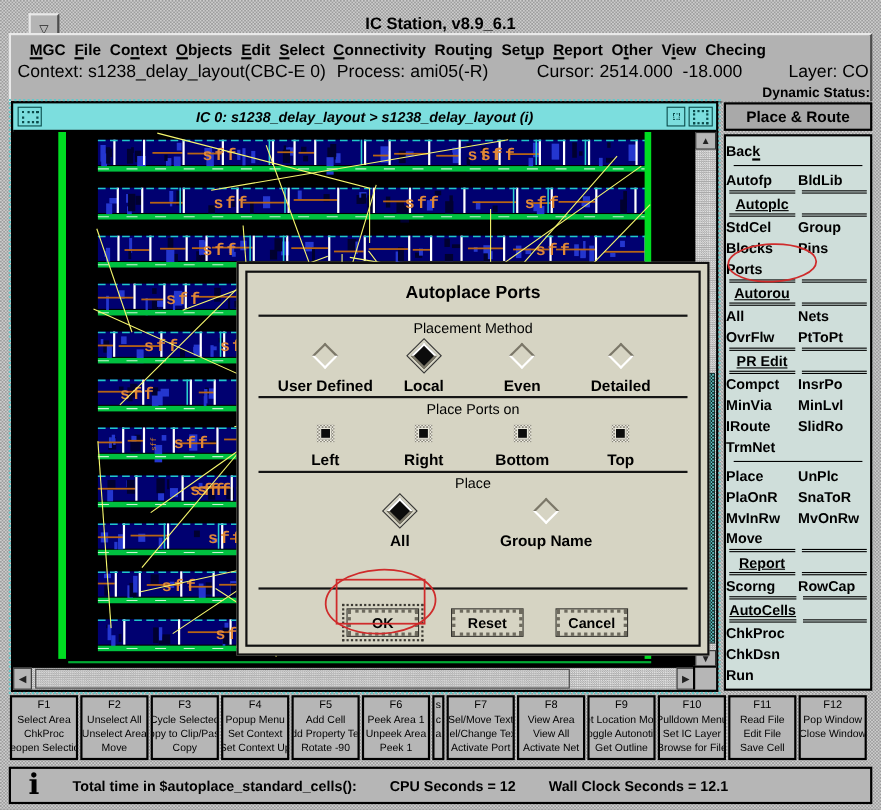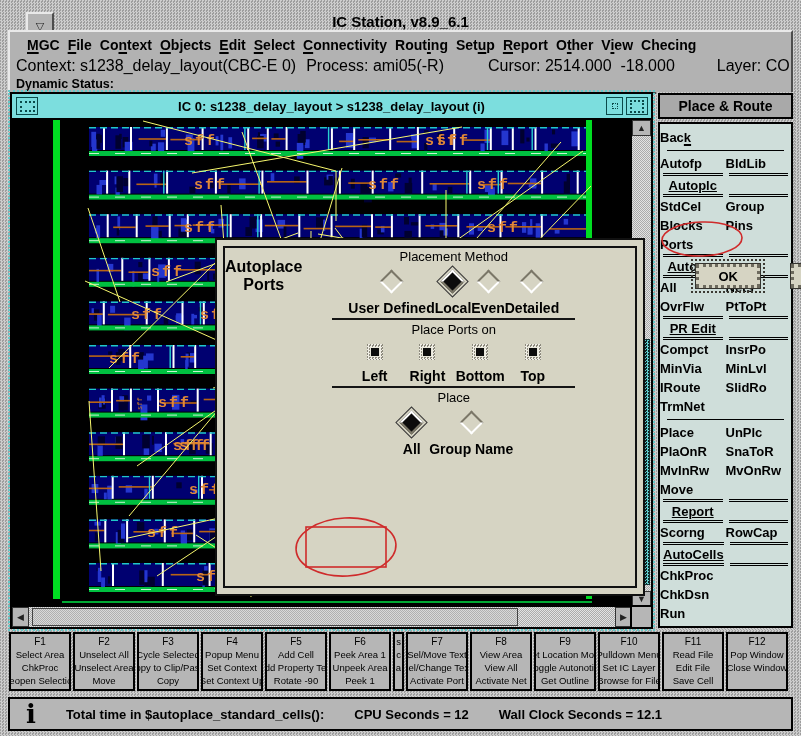--- a/index.html
+++ b/index.html
@@ -14,28 +14,28 @@
   #win-menu-btn{position:absolute;left:26px;top:12px;width:24px;height:25px;background:#b4b4b4;
      display:flex;align-items:center;justify-content:center;font-size:11px;color:#222;
      border-top:2px solid #e9e9e9;border-left:2px solid #e9e9e9;border-right:2px solid #4d4d4d;border-bottom:2px solid #4d4d4d;}
   #app-title{position:absolute;left:0;top:13px;width:100%;text-align:center;font-weight:bold;font-size:15px;color:#000;}
 
   
   #top-panel{position:absolute;left:8px;top:30px;width:781px;height:60px;background:#b2b2b2;}
   #menu-bar{display:flex;gap:8px;padding:5px 0 2px 17px;font-weight:bold;font-size:14px;white-space:nowrap;overflow:hidden;}
   .menu-item{cursor:default;}
   #st1{display:flex;font-weight:normal;font-size:16px;padding:2px 0 0 6px;white-space:pre;overflow:hidden;}
-  #st2{font-weight:bold;font-size:12.5px;padding:2px 12px 0 6px;}
+  #st2{font-weight:bold;font-size:12.5px;padding:2px 0 0 6px;text-align:right;}
 
   
   #canvas-win{position:absolute;left:10px;top:92px;width:639px;height:533px;border:2px solid #000;
               outline:2px dotted #63c9c9;background:#000;z-index:1;}
   #canvas-titlebar{position:absolute;left:0;top:0;right:0;height:24px;background:#7cdede;border-bottom:2px solid #000;
                    display:flex;align-items:center;}
-  #canvas-title{position:absolute;width:100%;text-align:center;font-weight:bold;font-size:13px;color:#000;}
+  #canvas-title{position:absolute;width:100%;text-align:center;font-weight:bold;font-size:13px;color:#000;font-style:italic;}
   .tb-btn{position:relative;z-index:2;background:#7cdede;border:1px solid #0a4a4a;display:flex;align-items:center;justify-content:center;}
   #ctb-menu{width:20px;height:16px;margin-left:4px;}
   #ctb-menu i{display:block;width:11px;height:7px;border:2px dotted #0a4a4a;}
   #ctb-min{width:15px;height:16px;margin-left:auto;margin-right:3px;}
   #ctb-min i{display:block;width:4px;height:4px;border:1px dotted #0a4a4a;}
   #ctb-max{width:20px;height:16px;margin-right:3px;}
   #ctb-max i{display:block;width:10px;height:9px;border:2px dotted #0a4a4a;}
   #canvas-view{position:absolute;left:0;top:26px;right:19px;bottom:20px;background:#000;overflow:hidden;}
   #vsb{position:absolute;right:0;top:26px;width:19px;bottom:20px;border-left:2px solid #000;
        background:repeating-conic-gradient(#e2e2e2 0% 25%, #aaa 0% 50%) 0 0/2px 2px;}
@@ -60,21 +60,21 @@
   .prow.header{height:24px;}
   .pcell{flex:1;text-align:left;font-weight:bold;font-size:13px;cursor:default;}
   .prow.header .pcell{border-top:3px double #000;border-bottom:3px double #000;margin:0 3px;height:18px;
                       display:flex;align-items:center;justify-content:center;}
   .prow.header .pcell.lbl{text-decoration:underline;}
   .phr{height:1px;background:#000;margin:3px 7px;flex-shrink:0;}
 
   
   #dialog{position:absolute;left:215px;top:238px;width:430px;height:358px;background:#d6d4c3;
           border:2px solid #101010;z-index:20;box-sizing:border-box;}
-  #dialog-inner{position:absolute;inset:6px;border:2px solid #101010;display:flex;flex-direction:row;}
+  #dialog-inner{position:absolute;inset:6px;border:2px solid #101010;display:flex;flex-direction:column;}
   #dlg-title{text-align:center;font-weight:bold;font-size:16px;padding-top:10px;height:26px;}
   .dhr{height:2px;background:#151515;margin:2px 10px;flex-shrink:0;}
   .dsec-label{text-align:center;font-weight:normal;font-size:13px;margin-top:1px;}
   .dopt-row{display:flex;margin-top:6px;}
   .dopt-row.n4{padding:0 26px;}
   .dopt-row.n3{padding:0 72px;}
   .dopt{flex:1;display:flex;flex-direction:column;align-items:center;gap:7px;cursor:default;}
   .dopt-label{font-weight:bold;font-size:14px;white-space:nowrap;}
   .dia{width:13px;height:13px;transform:rotate(45deg);background:#d6d4c3;margin:3px;
        border:2px solid;border-color:#7b7768 #fff #fff #7b7768;}

